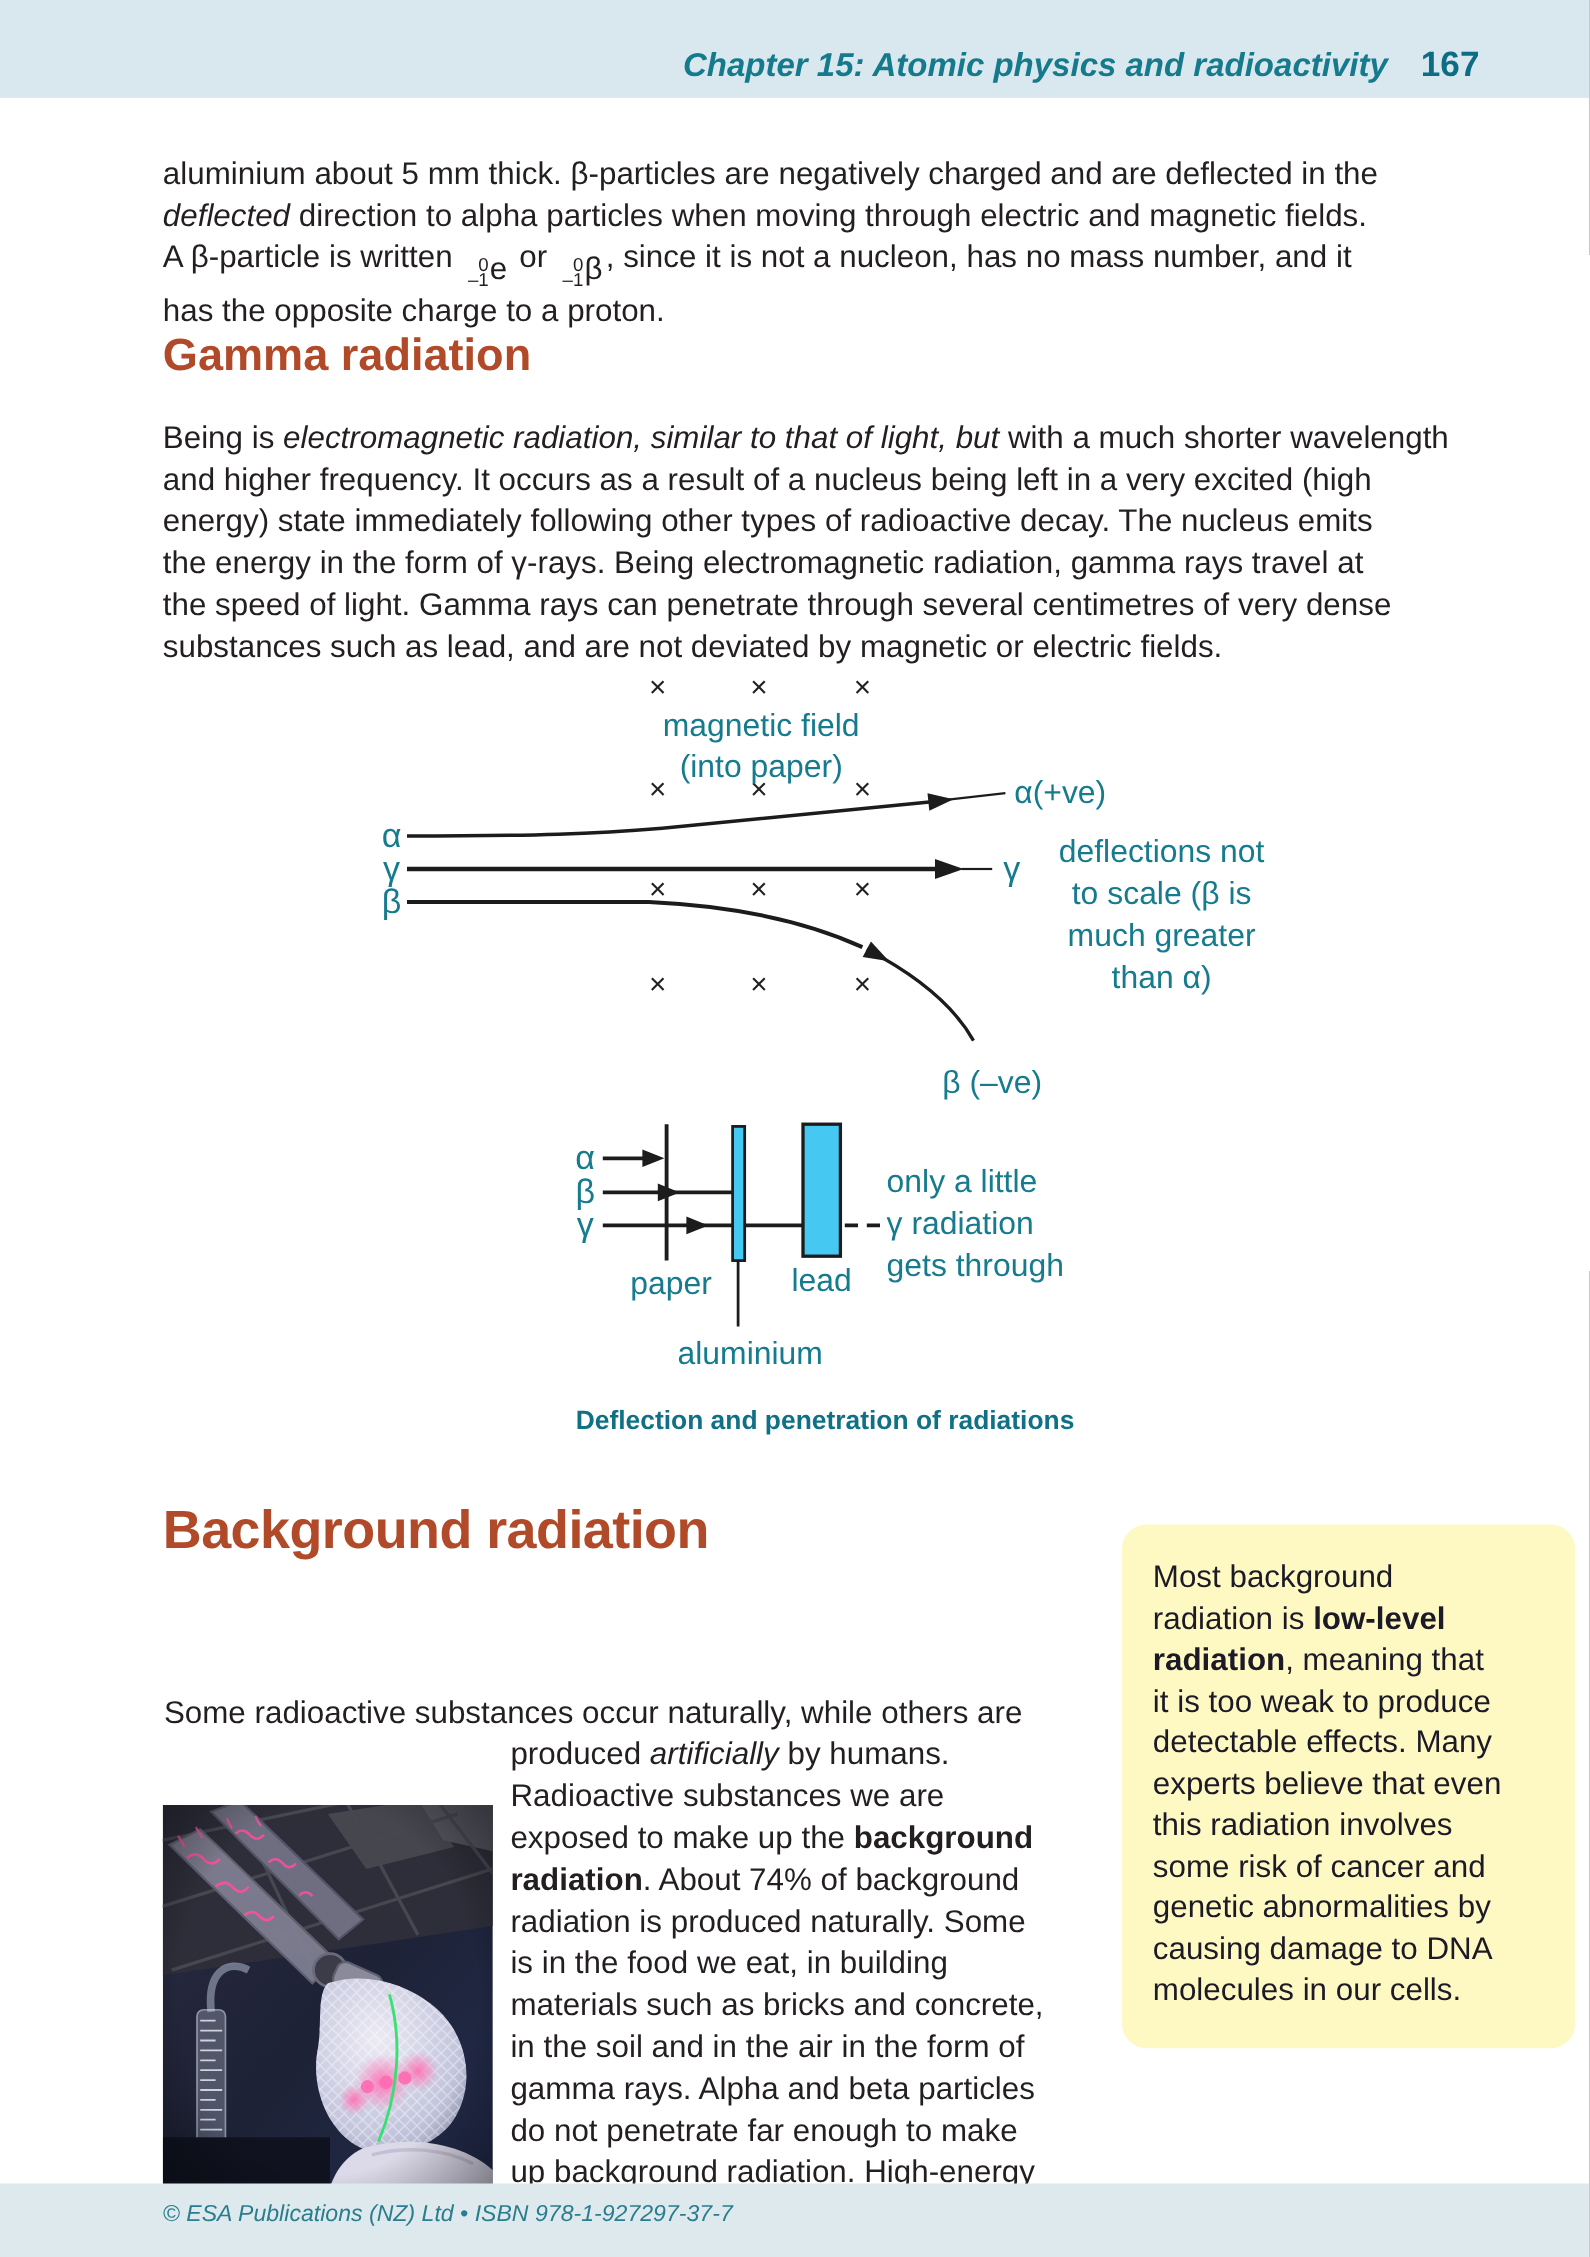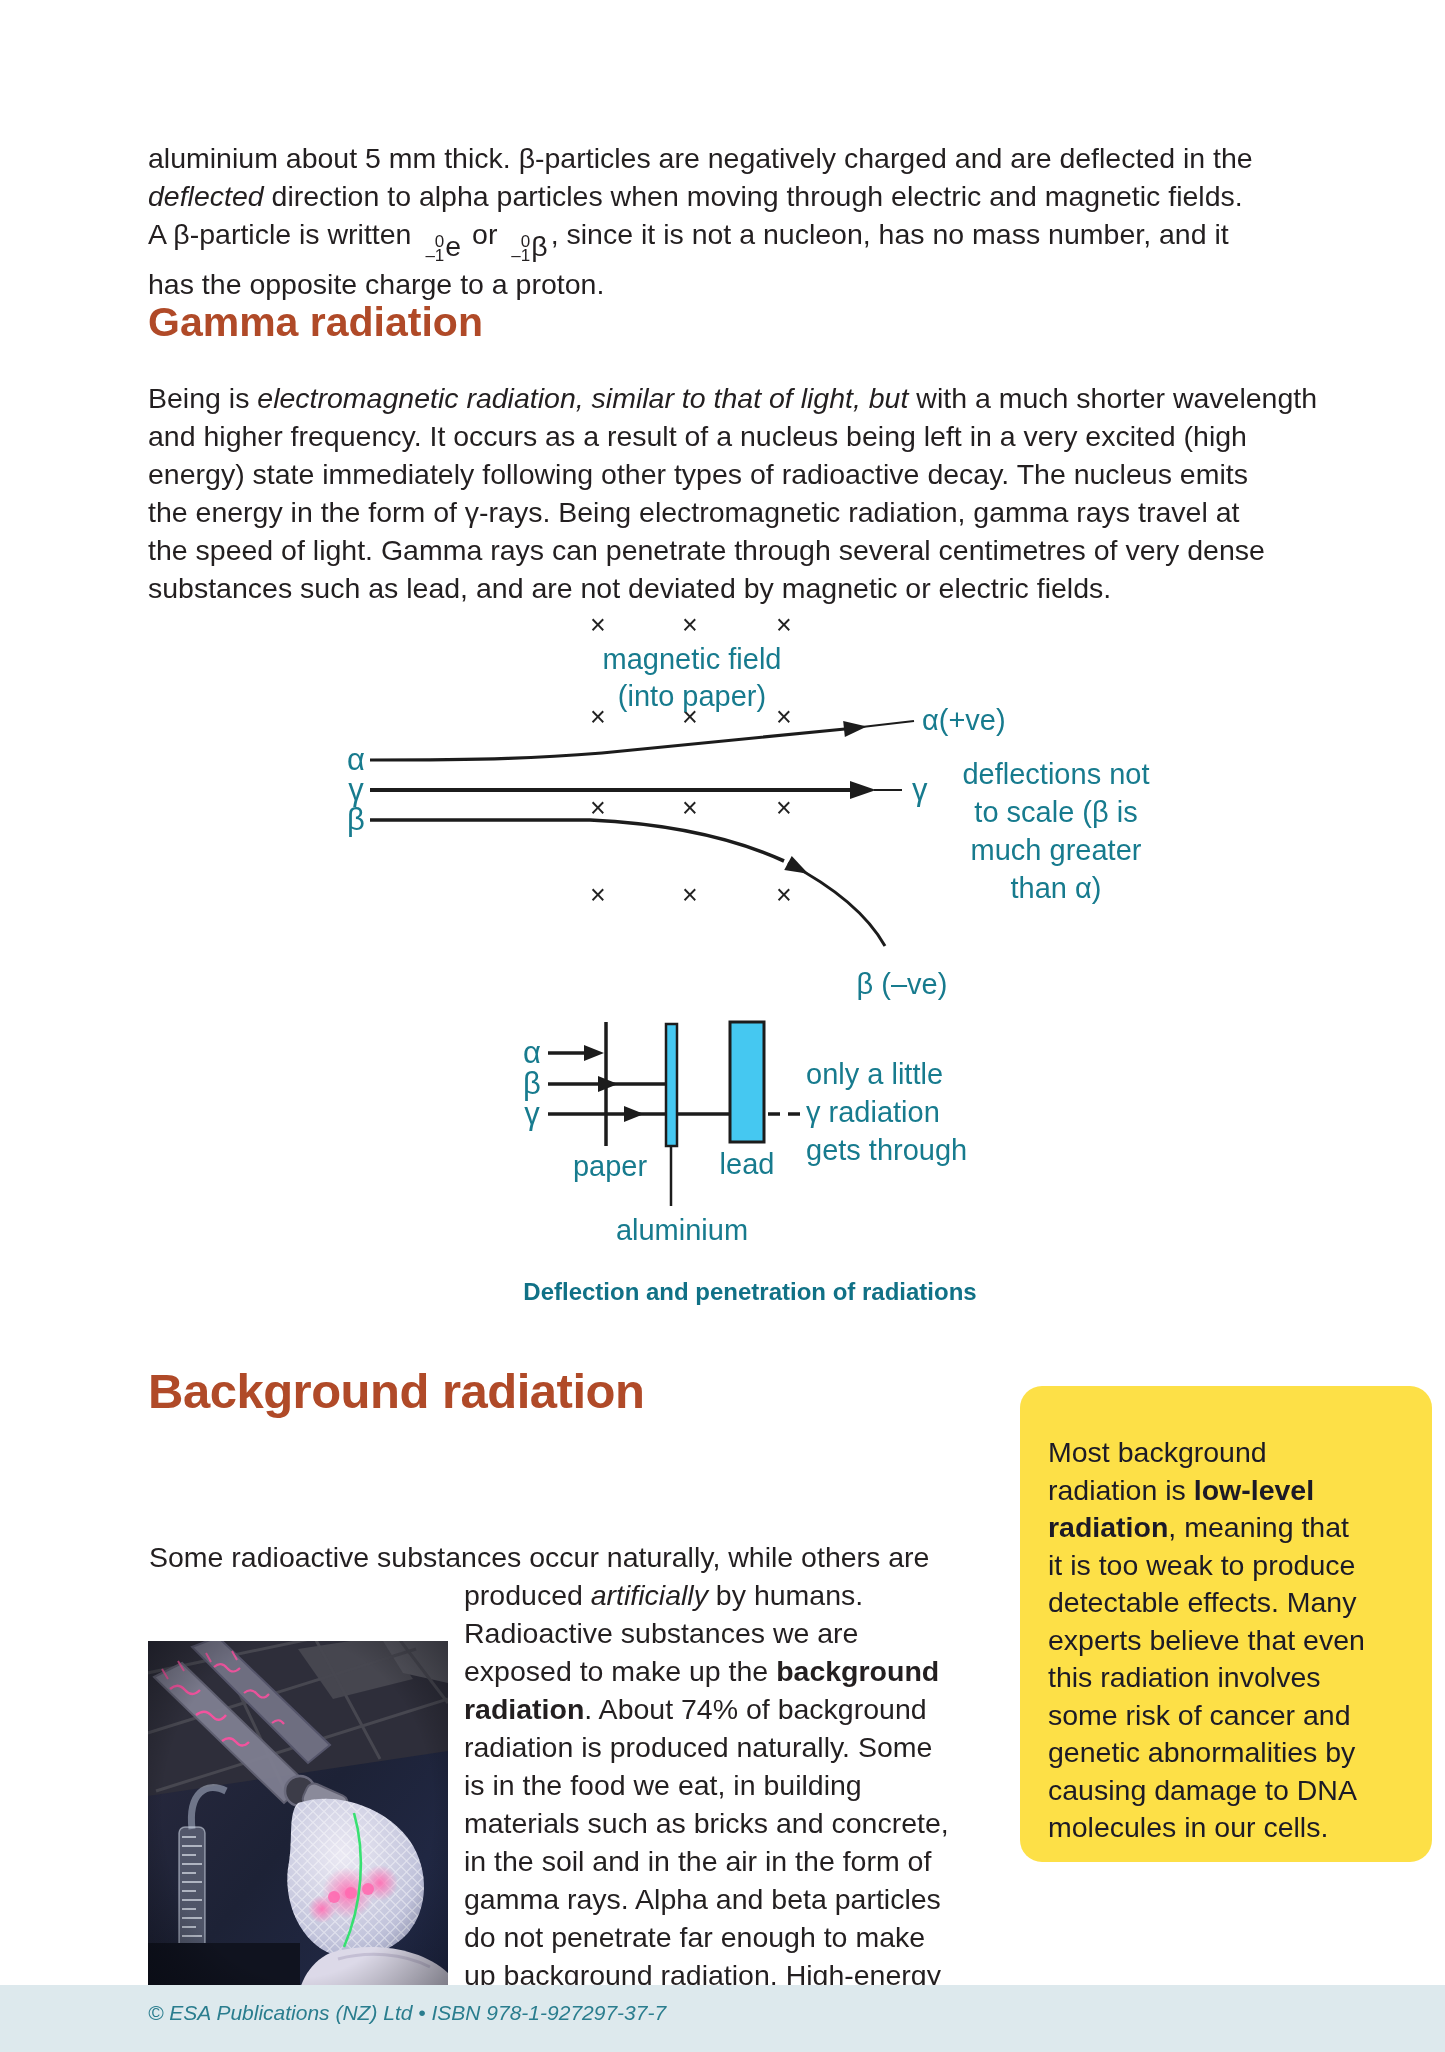--- a/index.html
+++ b/index.html
@@ -34,31 +34,36 @@
                font-weight:bold;font-size:24px;color:#107186;}
   
   .para3{position:absolute;left:148px;top:1424px;width:1190px;}
   .spacer-right{float:right;width:335px;height:450px;}
   .spacer-left{float:left;width:1px;height:103px;}
   .photo-figure{float:left;clear:left;width:300px;margin:0 16px 0 0;}
   .photo-figure figcaption{margin-top:10px;text-align:center;font-weight:bold;
         font-size:29px;line-height:33px;color:#107186;white-space:pre-line;}
   
   .sidebar-box{position:absolute;left:1020px;top:1386px;width:412px;height:476px;
-        background:#fde047;border-radius:22px;box-sizing:border-box;padding:48px 26px 0 28px;}
+        background:#fef9c3;border-radius:22px;box-sizing:border-box;padding:30px 26px 0 28px;}
   .sidebar-text{font-size:28.5px;line-height:37.5px;white-space:pre-line;color:#1c1a26;}
   
   .footer-band{position:absolute;left:0;top:1985px;width:1445px;height:67px;background:#dde9ed;}
   .footer-text{position:absolute;left:148px;top:16px;font-style:italic;font-size:21px;color:#2a7d8e;}
 </style>
 </head>
 <body>
 
 <div class="page">
 
+  <div class="header-band">
+    <div class="header-inner">
+      <span class="chapter-title">Chapter 15: Atomic physics and radioactivity</span><span class="page-number">167</span>
+    </div>
+  </div>
 
   <p class="bodytext para1"><span>aluminium about 5 mm thick. β-particles are negatively charged and are deflected in the
 </span><span class="i">deflected</span><span> direction to alpha particles when moving through electric and magnetic fields.
 A β-particle is written </span><span class="nuclide"><span class="nstack"><span>0</span><span>–1</span></span><span>e</span></span><span> or </span><span class="nuclide"><span class="nstack"><span>0</span><span>–1</span></span><span>β</span></span><span>, since it is not a nucleon, has no mass number, and it
 has the opposite charge to a proton.</span></p>
 
   <h2 class="h-rust h-gamma">Gamma radiation</h2>
   <p class="bodytext para2"><span>Being is </span><span class="i">electromagnetic radiation, similar to that of light, but</span><span> with a much shorter wavelength
 and higher frequency. It occurs as a result of a nucleus being left in a very excited (high
 energy) state immediately following other types of radioactive decay. The nucleus emits

